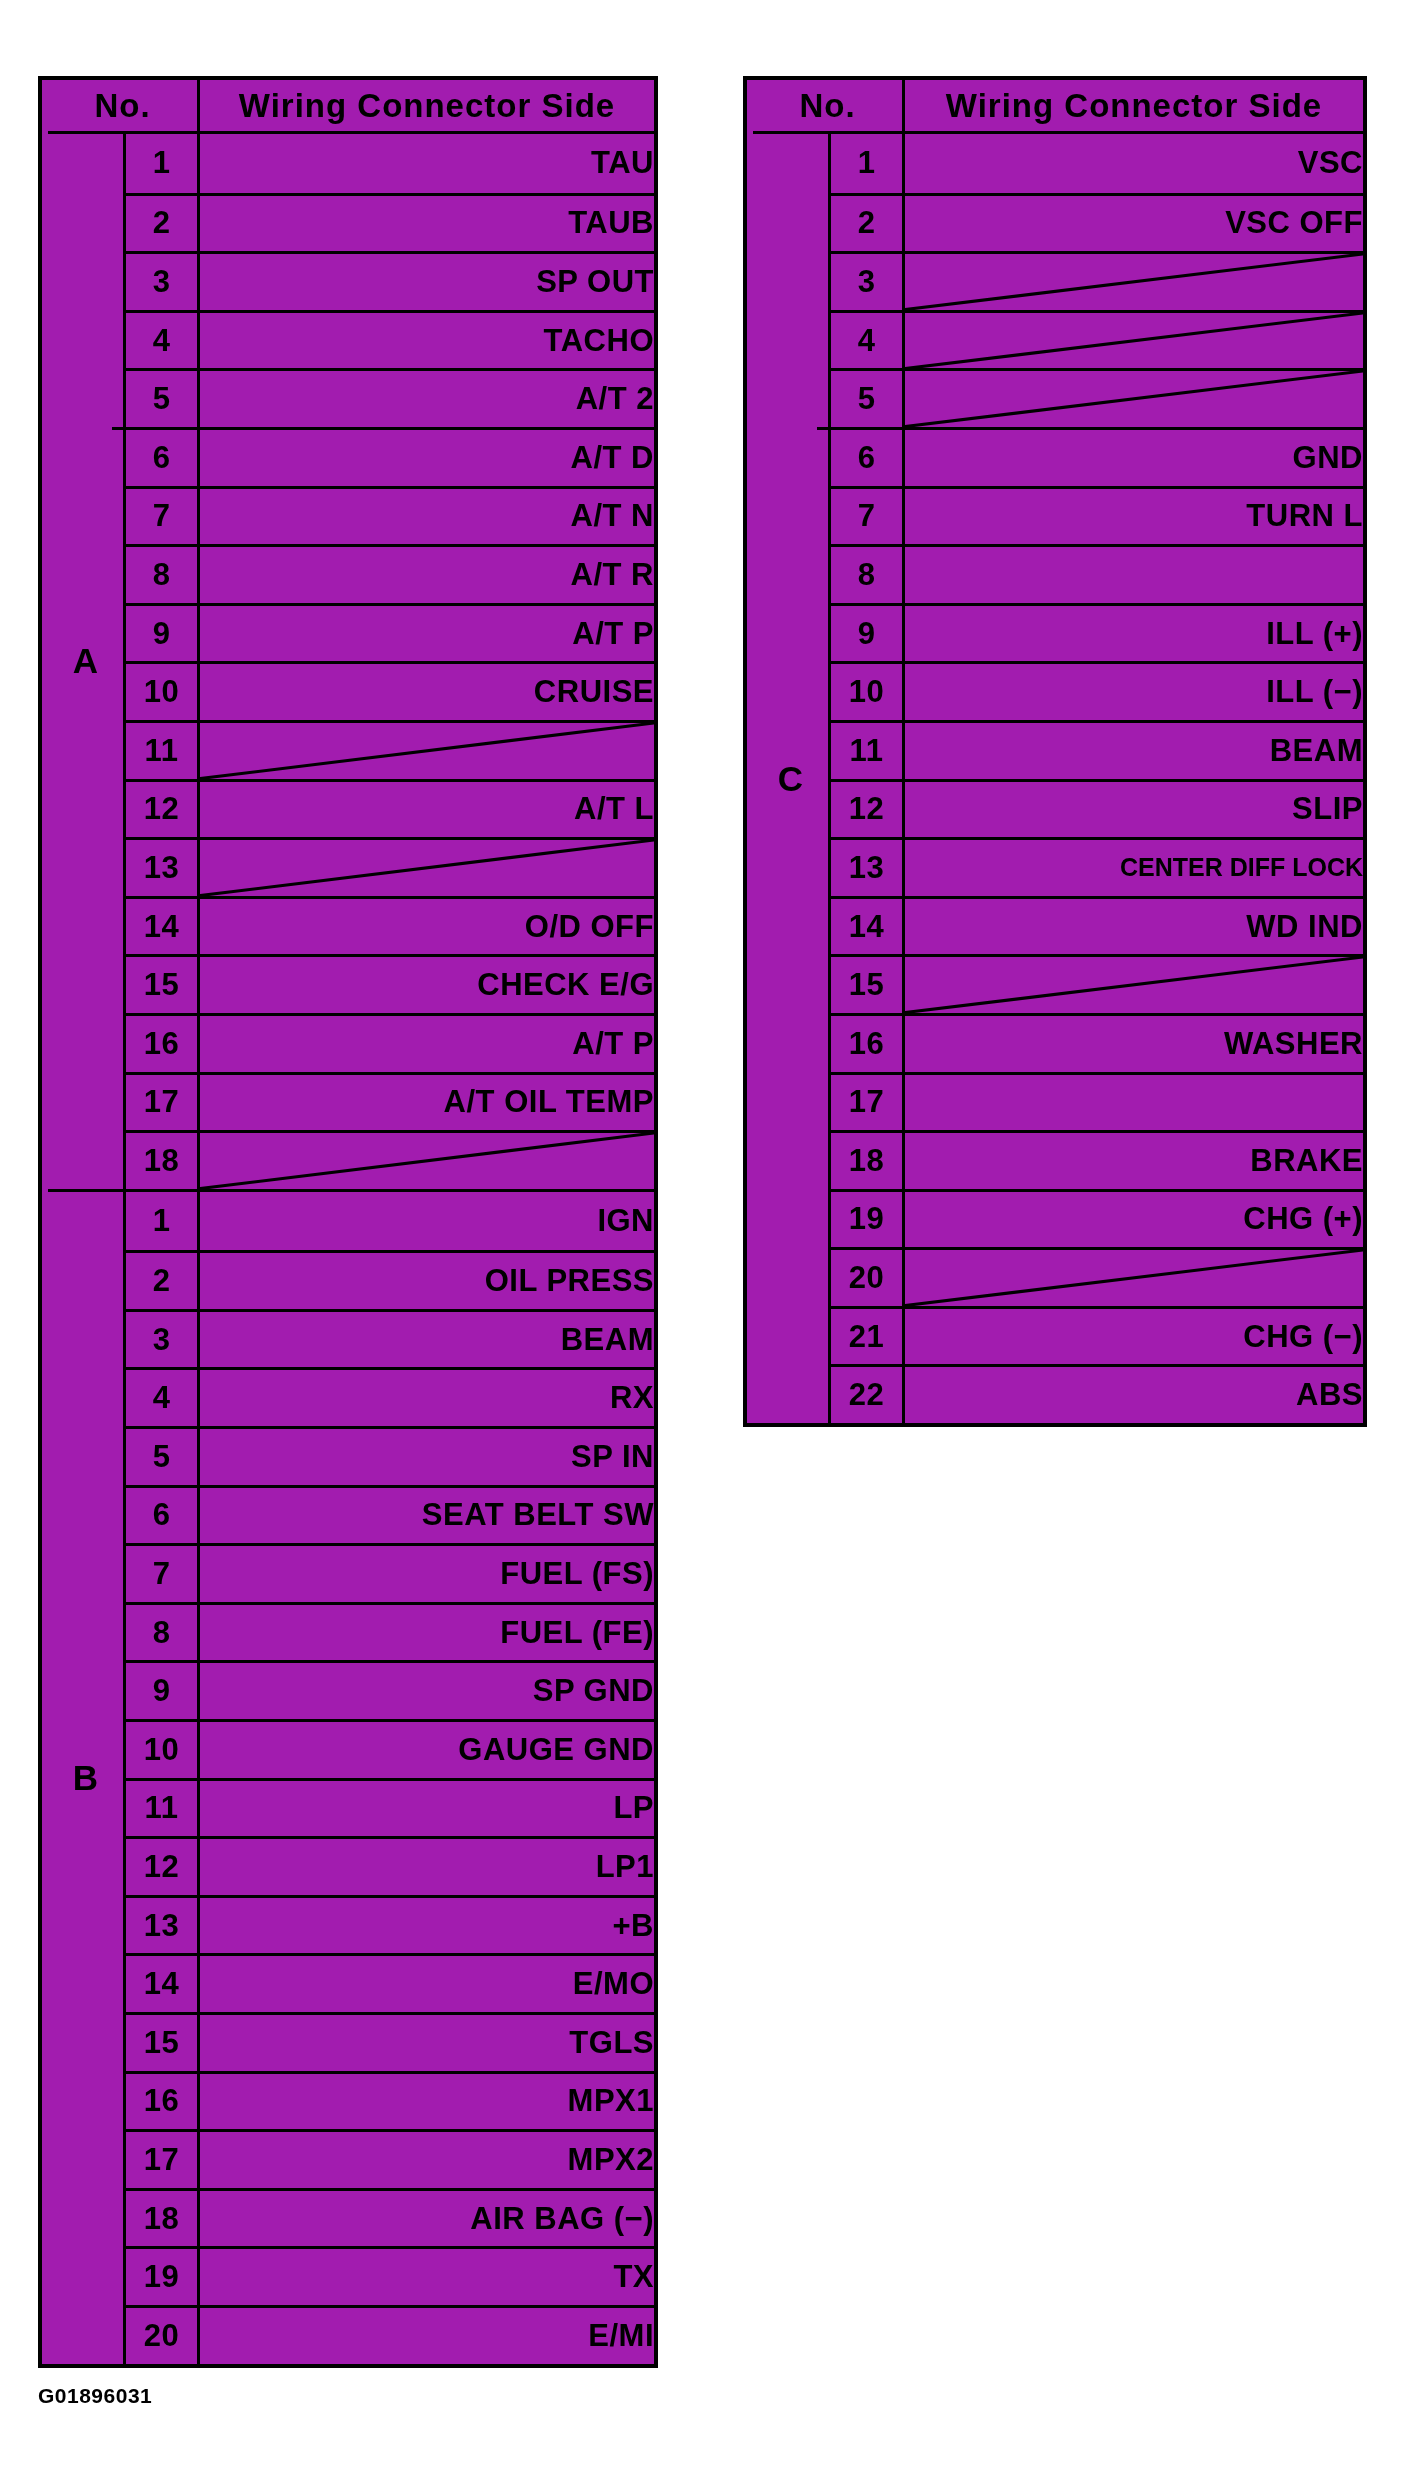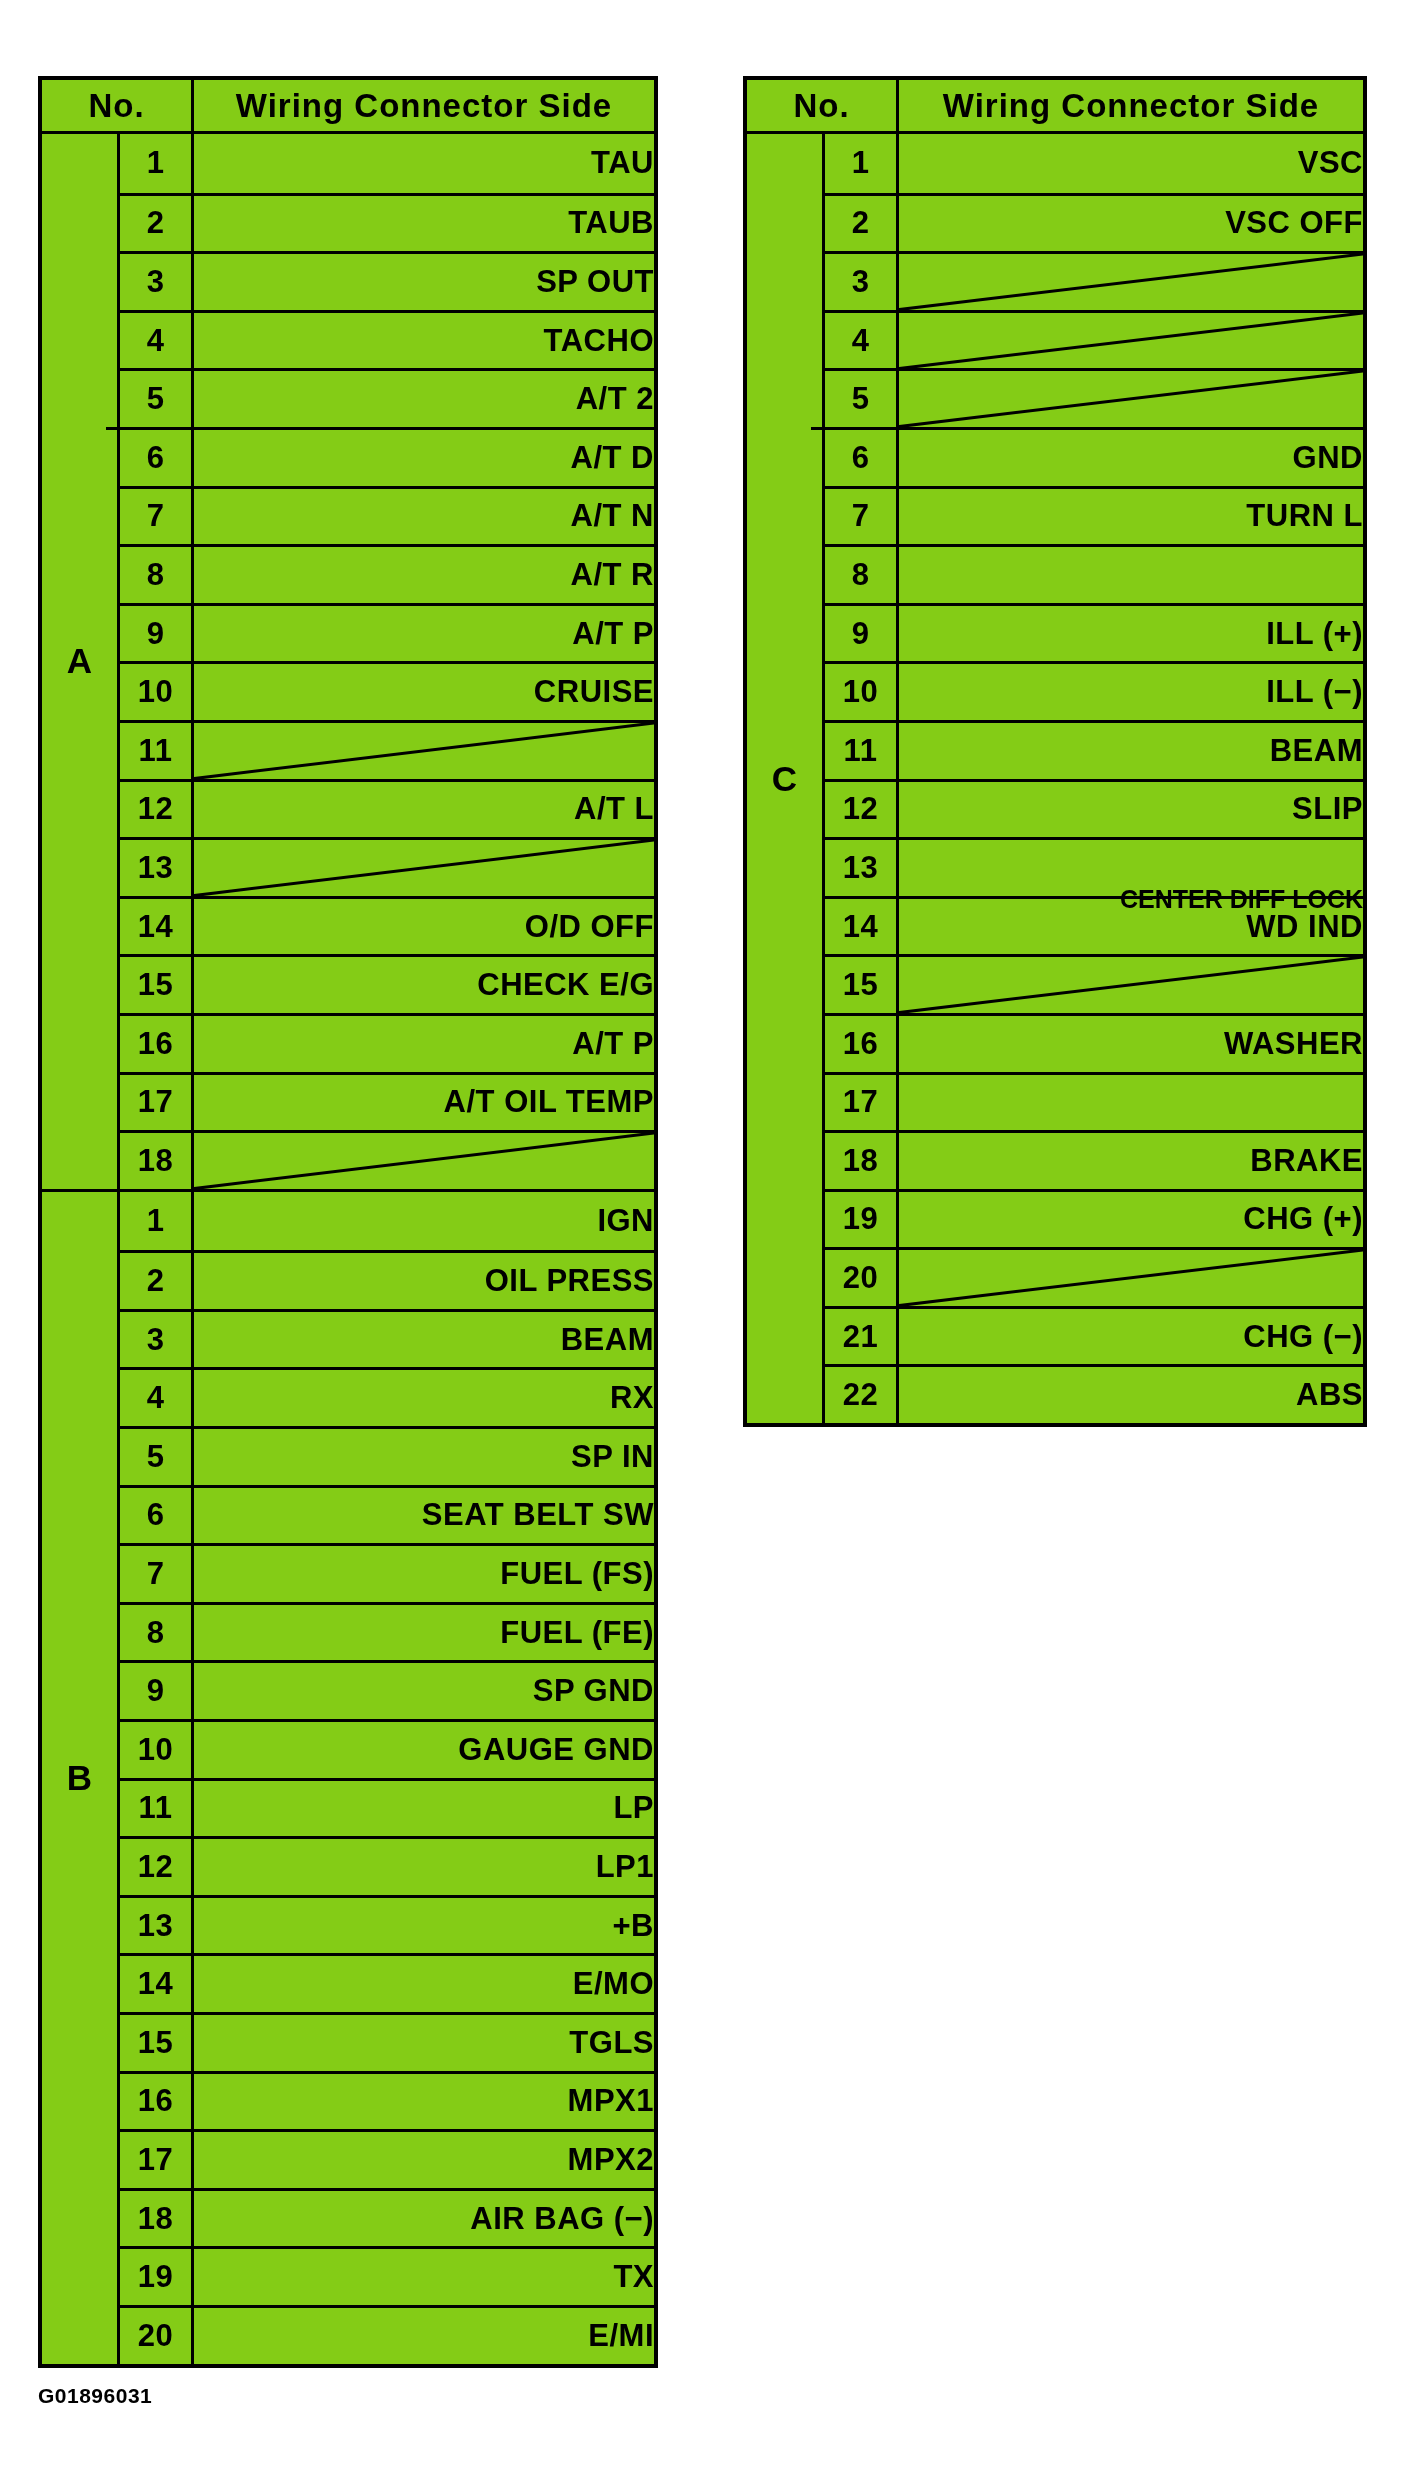--- a/index.html
+++ b/index.html
@@ -1,21 +1,21 @@
 <!DOCTYPE html>
 <html><head>
 <meta charset="utf-8">
 <style>
   html, body { margin:0; padding:0; background:#ffffff; }
   .page {
     position:relative; width:1404px; height:2482px; background:#fff;
     font-family:"Liberation Sans","DejaVu Sans",sans-serif;
     font-weight:700; color:#000;
   }
-  .wtable { position:absolute; box-sizing:border-box; border:4px solid #000; background:#84cc16; }
+  .wtable { position:absolute; box-sizing:border-box; border:4px solid #000; background:#a21caf;padding-left:6px; }
   .table-ab { left:38px; top:76px; width:620px; }
   .table-c  { left:743px; top:76px; width:624px; }
 
   .thead { display:flex; height:51px; border-bottom:3px solid #000; font-size:33px; letter-spacing:1px; }
   .th-no  { width:152px; box-sizing:border-box; border-right:3px solid #000;
             display:flex; align-items:center; justify-content:center; }
   .th-side{ flex:1; display:flex; align-items:center; justify-content:center; }
 
   .tgroup { position:relative; }
   .tgroup + .tgroup { border-top:3px solid #000; }
@@ -25,21 +25,21 @@
 
   .trow { display:flex; height:58.6px; box-sizing:border-box; position:relative; }
   .trow + .trow { border-top:3px solid #000; }
   .trow.ticked::before { content:""; position:absolute; left:-14px; top:-3px;
             width:14px; height:3px; background:#000; }
 
   .cell { box-sizing:border-box; display:flex; align-items:center; height:100%; }
   .cell-n { width:74px; border-right:3px solid #000; justify-content:center;
             font-size:31px; letter-spacing:0.5px; }
   .cell-c { flex:1; position:relative; font-size:31px; letter-spacing:0.5px; padding-left:25px;justify-content:flex-end; }
-  .cell-c.small { font-size:25px; letter-spacing:0;margin-top:32px; }
+  .cell-c.small { font-size:25px; letter-spacing:0; }
   .diag { position:absolute; left:0; top:0; width:100%; height:100%; display:block; }
   .diag line { stroke:#000; stroke-width:3; }
 
   .caption { position:absolute; left:38px; top:2384px; font-size:21px; letter-spacing:0.5px; }
 </style>
 </head>
 <body>
 
 <div class="page">
 

